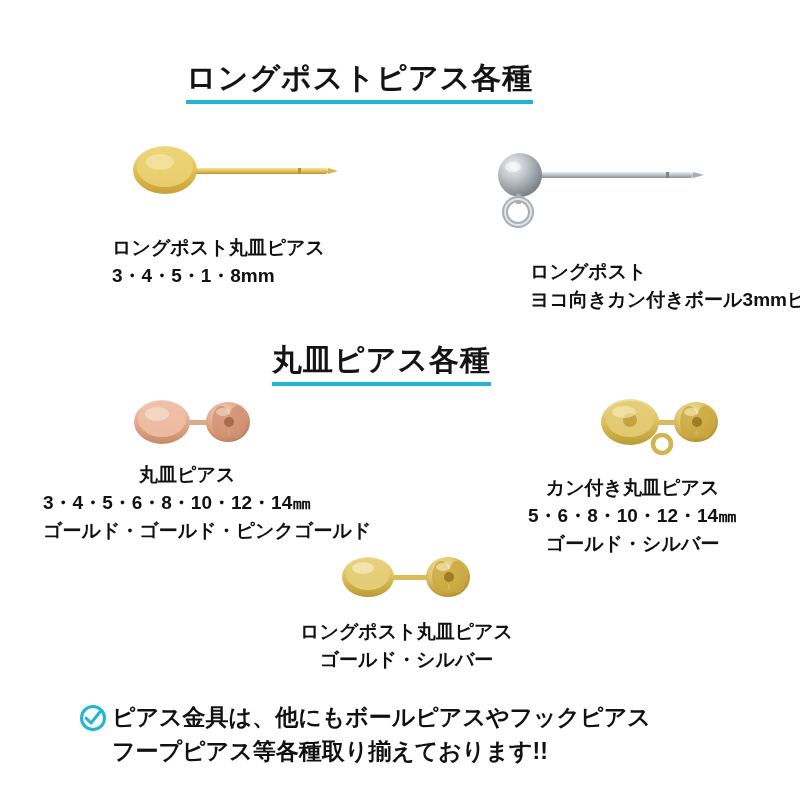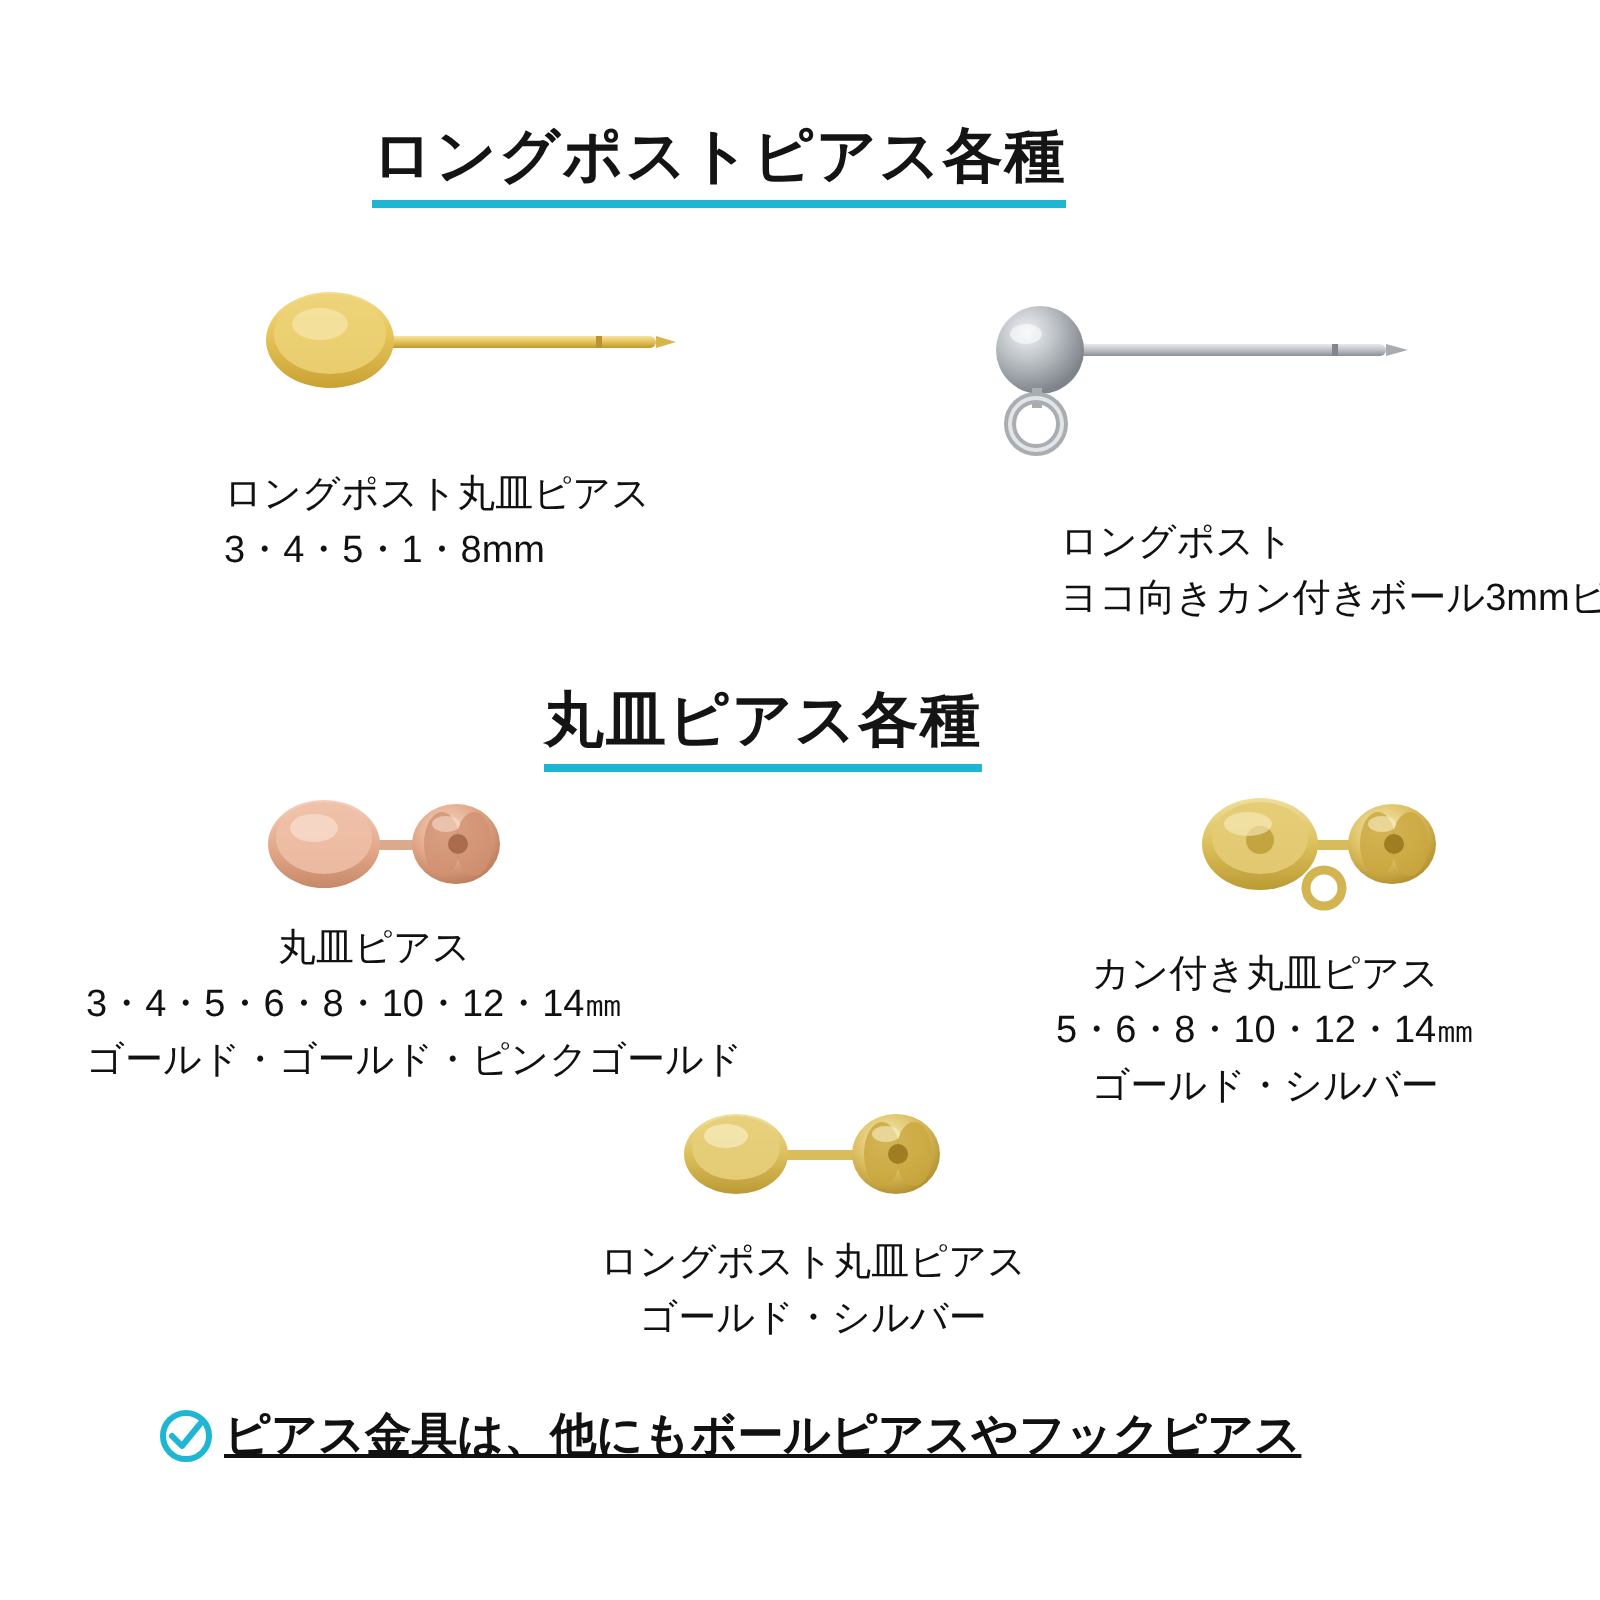--- a/index.html
+++ b/index.html
@@ -45,21 +45,21 @@
   #heading-round-plate {
     left: 272px;
     top: 340px;
     text-align: right;
   }
 
   
   .caption {
     position: absolute;
     font-size: 19px;
-    font-weight: normal;
+    font-weight: bold;
     line-height: 28px;
     color: #111111;
     white-space: nowrap;
   }
   .caption div { white-space: nowrap; }
 
   #cap-1 { left: 112px; top: 234px; }
   #cap-2 { left: 530px; top: 258px; }
   #cap-3 { left: 43px;  top: 461px; text-align: left;}
   #cap-4 { left: 528px; top: 474px; text-align: center; }
@@ -70,21 +70,20 @@
   
   #footer-note {
     position: absolute;
     left: 112px;
     top: 700px;
     font-size: 23px;
     font-weight: bold;
     line-height: 34px;
     color: #111111;
     white-space: nowrap;
-    text-decoration: underline;
   }
   #footer-check {
     position: absolute;
     left: 80px;
     top: 705px;
     width: 26px;
     height: 26px;
     border-radius: 50%;
     border: 3px solid #1fb6d4;
     box-sizing: border-box;
@@ -279,15 +278,16 @@
     <div>ゴールド・シルバー</div>
   </div>
 
   <div id="footer-check">
     <svg width="20" height="20" viewBox="0 0 20 20">
       <polyline points="3,10 8,15 17,4" fill="none" stroke="#1fb6d4" stroke-width="3" stroke-linecap="round" stroke-linejoin="round"></polyline>
     </svg>
   </div>
   <div id="footer-note">
     <div>ピアス金具は、他にもボールピアスやフックピアス</div>
+    <div>フープピアス等各種取り揃えております!!</div>
   </div>
 
 </div>
 
 </body></html>

